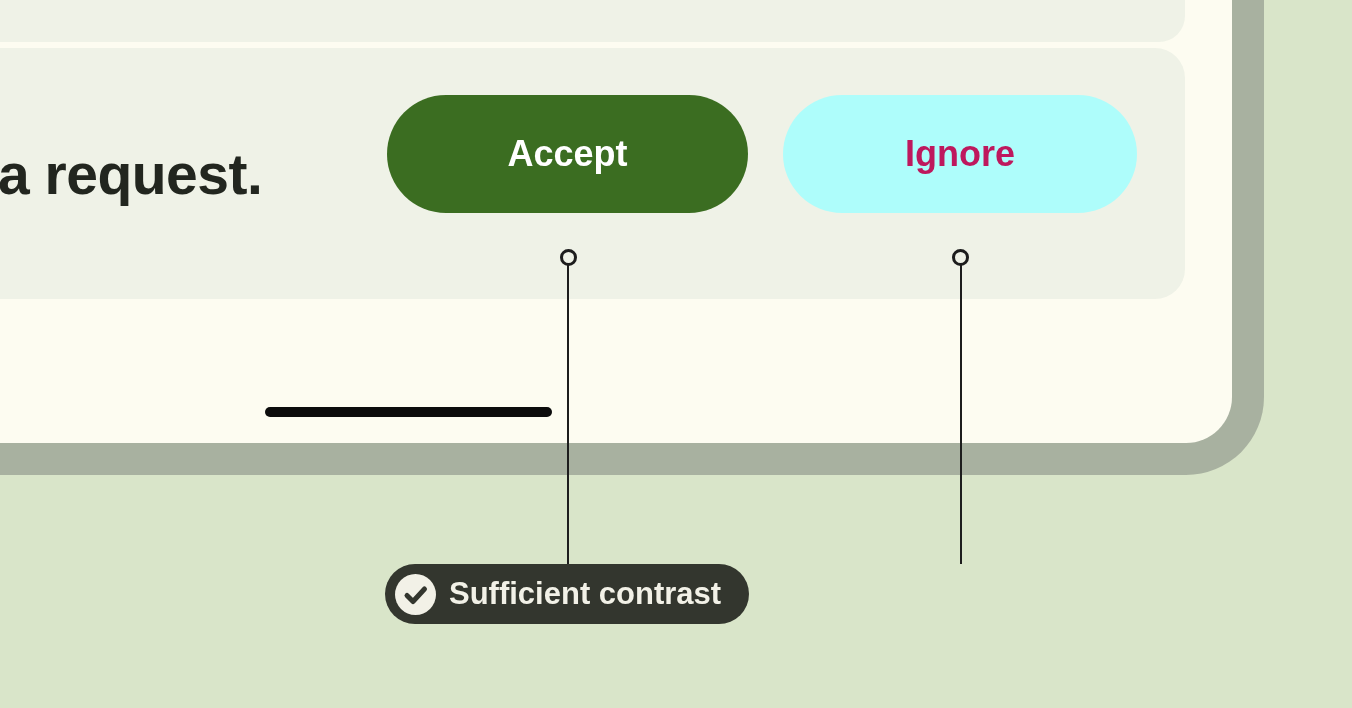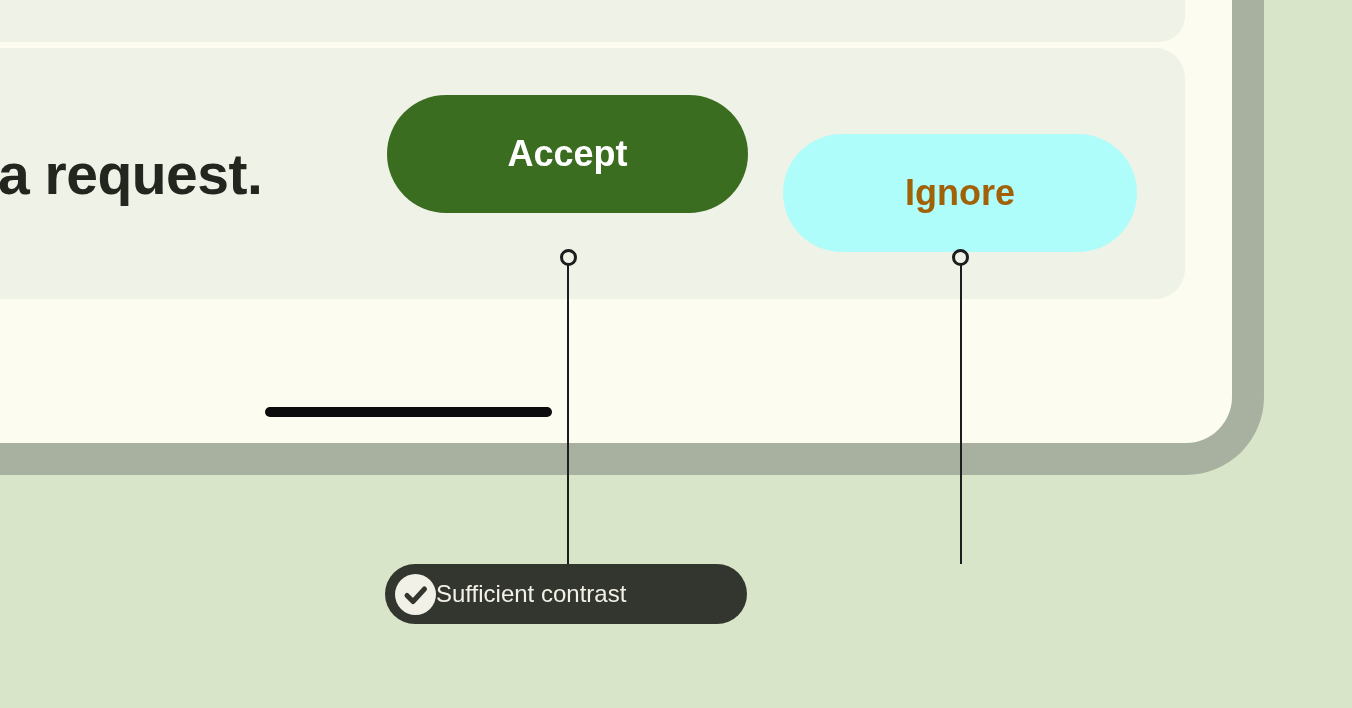--- a/index.html
+++ b/index.html
@@ -76,22 +76,21 @@
   .btn-accept {
     left: 387px;
     width: 361px;
     background: #3b6d21;
     color: #ffffff;
   }
   .btn-ignore {
     left: 783px;
     width: 354px;
     background: #aefdfb;
-    color: #a16207;
-    margin-top: 39px;
+    color: #be185d;
   }
   .home-indicator {
     position: absolute;
     left: 265px; top: 407px;
     width: 287px; height: 10px;
     border-radius: 5px;
     background: #0c0c0c;
   }
   .connector-line {
     position: absolute;
@@ -113,24 +112,25 @@
   .dot-ignore { left: 952px; }
   .annotation {
     position: absolute;
     top: 564px;
     height: 60px;
     box-sizing: border-box;
     background: #33362e;
     border-radius: 30px;
     display: flex;
     align-items: center;
+    gap: 13px;
     padding: 0 28px 0 10px;
     color: #f2f1e7;
-    font-size: 24px;
-    font-weight: 400;
+    font-size: 31px;
+    font-weight: 700;
     white-space: nowrap;
   }
   .annotation-sufficient { left: 385px; min-width: 362px; }
   .annotation-poor { left: 813px; min-width: 290px; }
   .annotation .icon-circle {
     width: 41px; height: 41px;
     flex: 0 0 41px;
     display: block;
   }
 </style>

